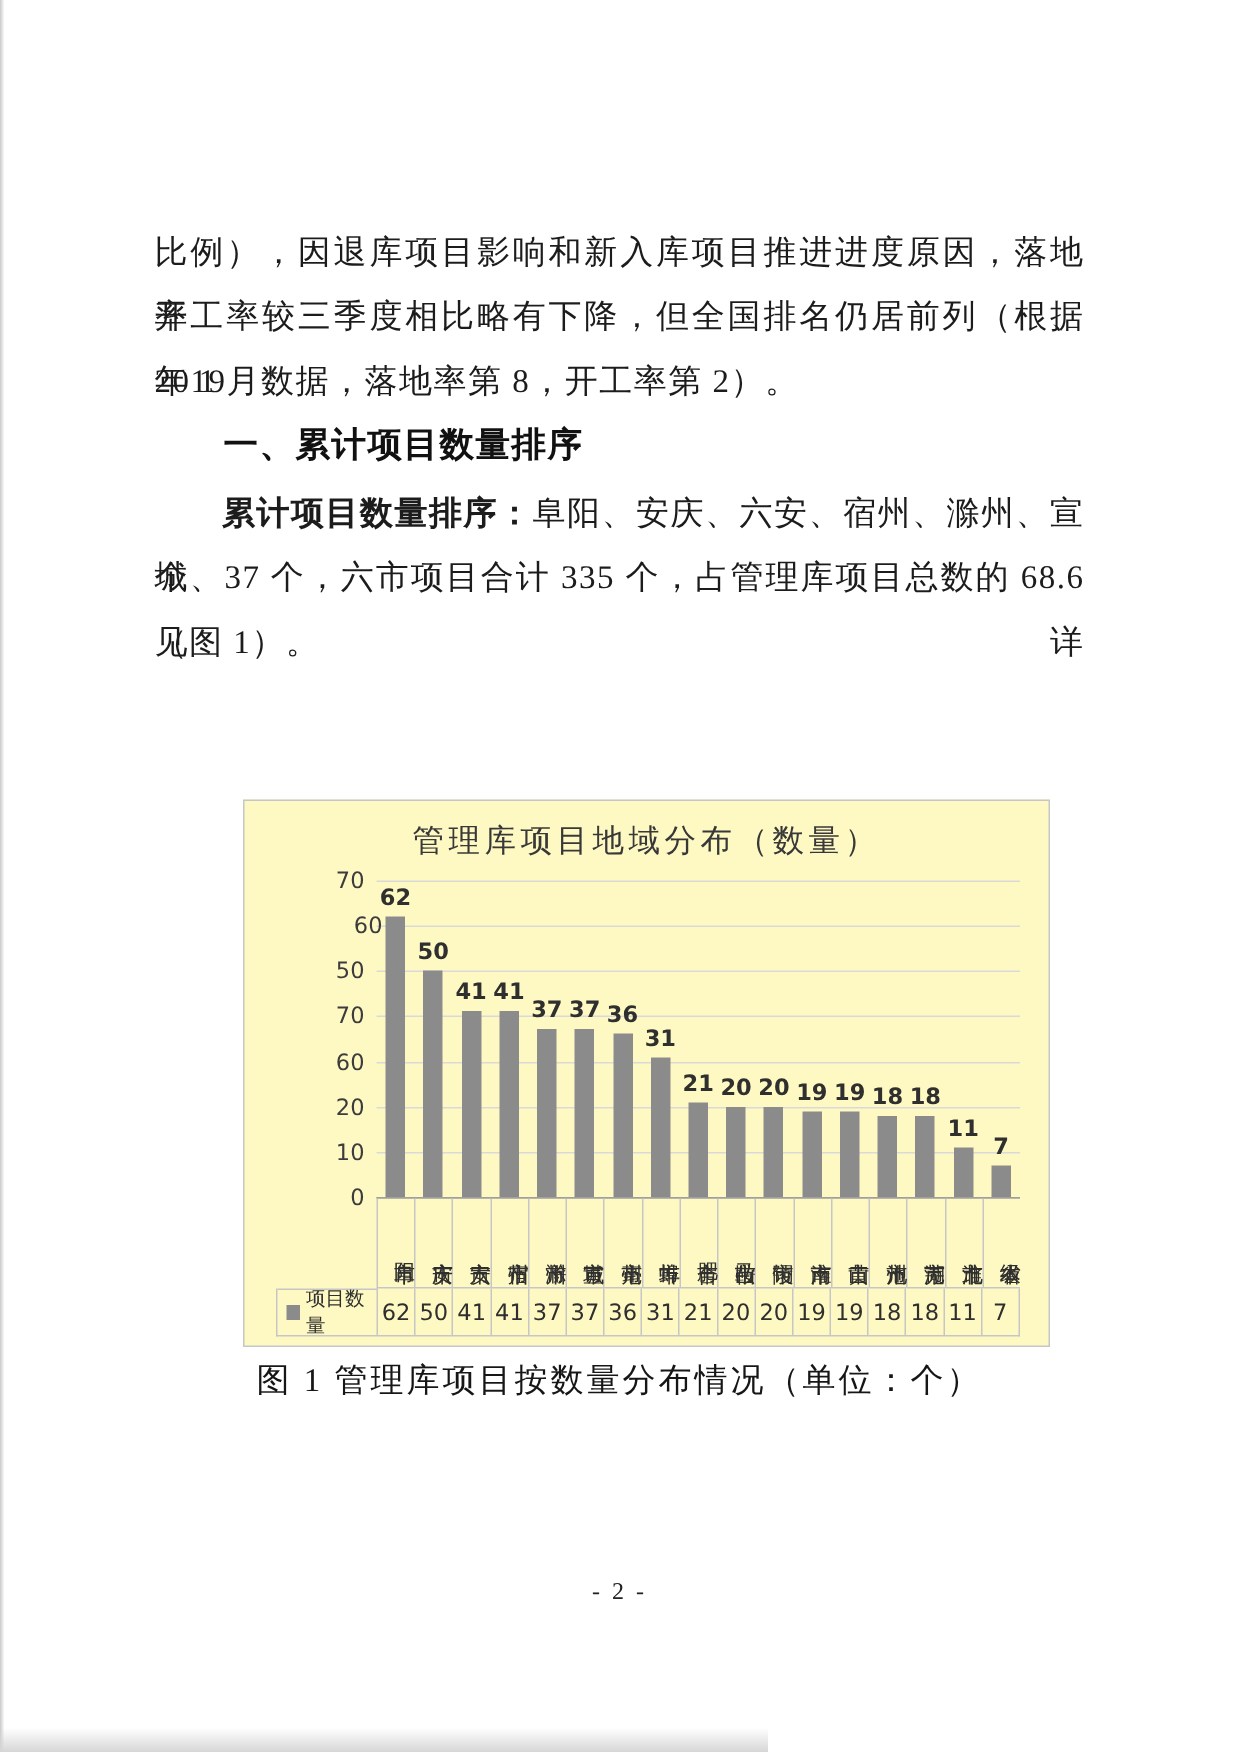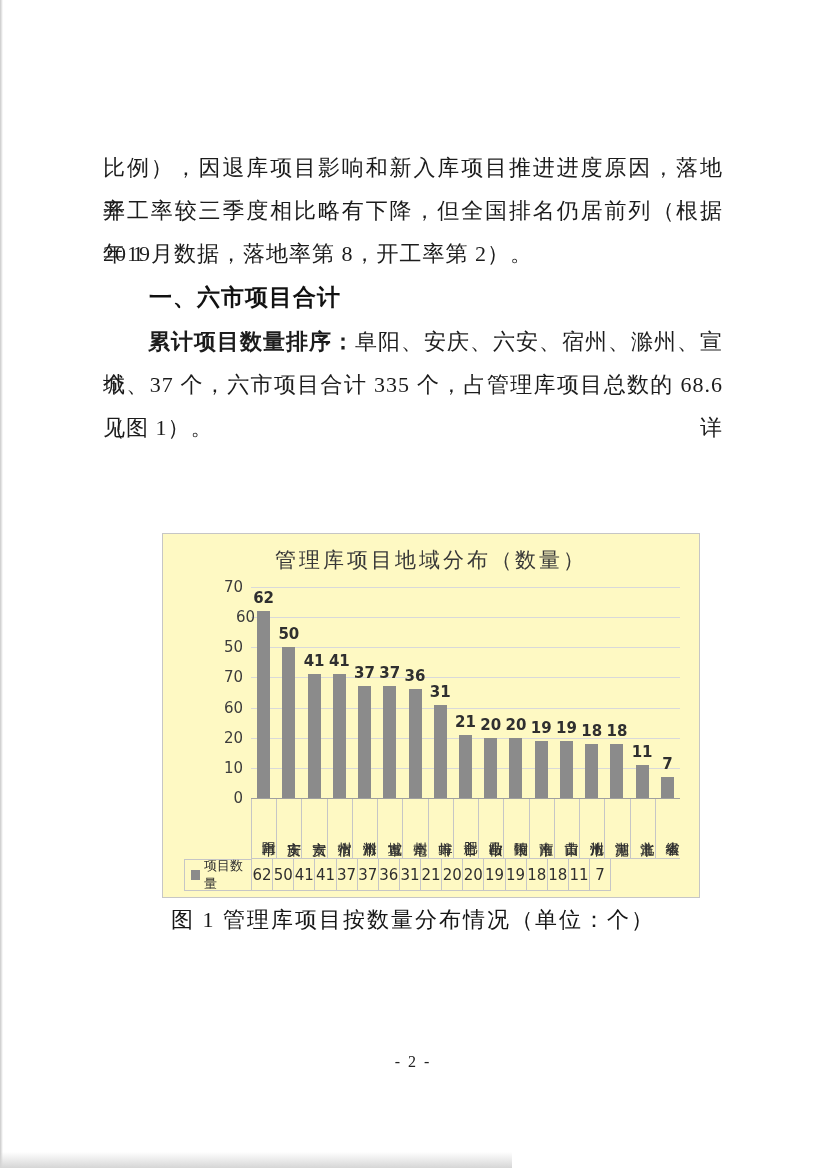--- a/index.html
+++ b/index.html
@@ -102,21 +102,21 @@
 
 <div class="page">
   <div class="edge-left"></div>
   <div class="edge-bottom"></div>
 
   <div class="textblock">
     <p class="line fill">比例），因退库项目影响和新入库项目推进进度原因，落地率、</p>
     <p class="line fill">开工率较三季度相比略有下降，但全国排名仍居前列（根据 2019</p>
     <p class="line">年 1 月数据，落地率第 8，开工率第 2）。</p>
 
-    <h2 class="heading">一、六市项目合计</h2>
+    <h2 class="heading">一、累计项目数量排序</h2>
 
     <p class="line fill indent"><span class="bold-lead">累计项目数量排序：</span><span>阜阳、安庆、六安、宿州、滁州、宣城</span></p>
     <p class="line fill">个、37 个，六市项目合计 335 个，占管理库项目总数的 68.6（详</p>
     <p class="line">见图 1）。</p>
   </div>
 
   <figure class="chart">
     <div class="chart-title">管理库项目地域分布（数量）</div>
     <div id="chart-canvas">
         <div class="gridline axis" style="left: 88px; width: 429px; top: 264px;"></div>
@@ -181,21 +181,21 @@
           <div class="cat-cell">合肥市</div>
           <div class="cat-cell">马鞍山市</div>
           <div class="cat-cell">铜陵市</div>
           <div class="cat-cell">淮南市</div>
           <div class="cat-cell">黄山市</div>
           <div class="cat-cell">池州市</div>
           <div class="cat-cell">芜湖市</div>
           <div class="cat-cell">淮北市</div>
           <div class="cat-cell">省本级</div>
         </div>
-        <div class="val-row" style="left: 21px; top: 325px; width: 427px; height: 32px;">
+        <div class="val-row" style="left: 21px; top: 325px; width: 496px; height: 32px;">
           <div class="legend-cell" style="width: 67px;">
             <span class="legend-key"></span>
             <span>项目数量</span>
           </div>
           <div class="val-cell">62</div>
           <div class="val-cell">50</div>
           <div class="val-cell">41</div>
           <div class="val-cell">41</div>
           <div class="val-cell">37</div>
           <div class="val-cell">37</div>

